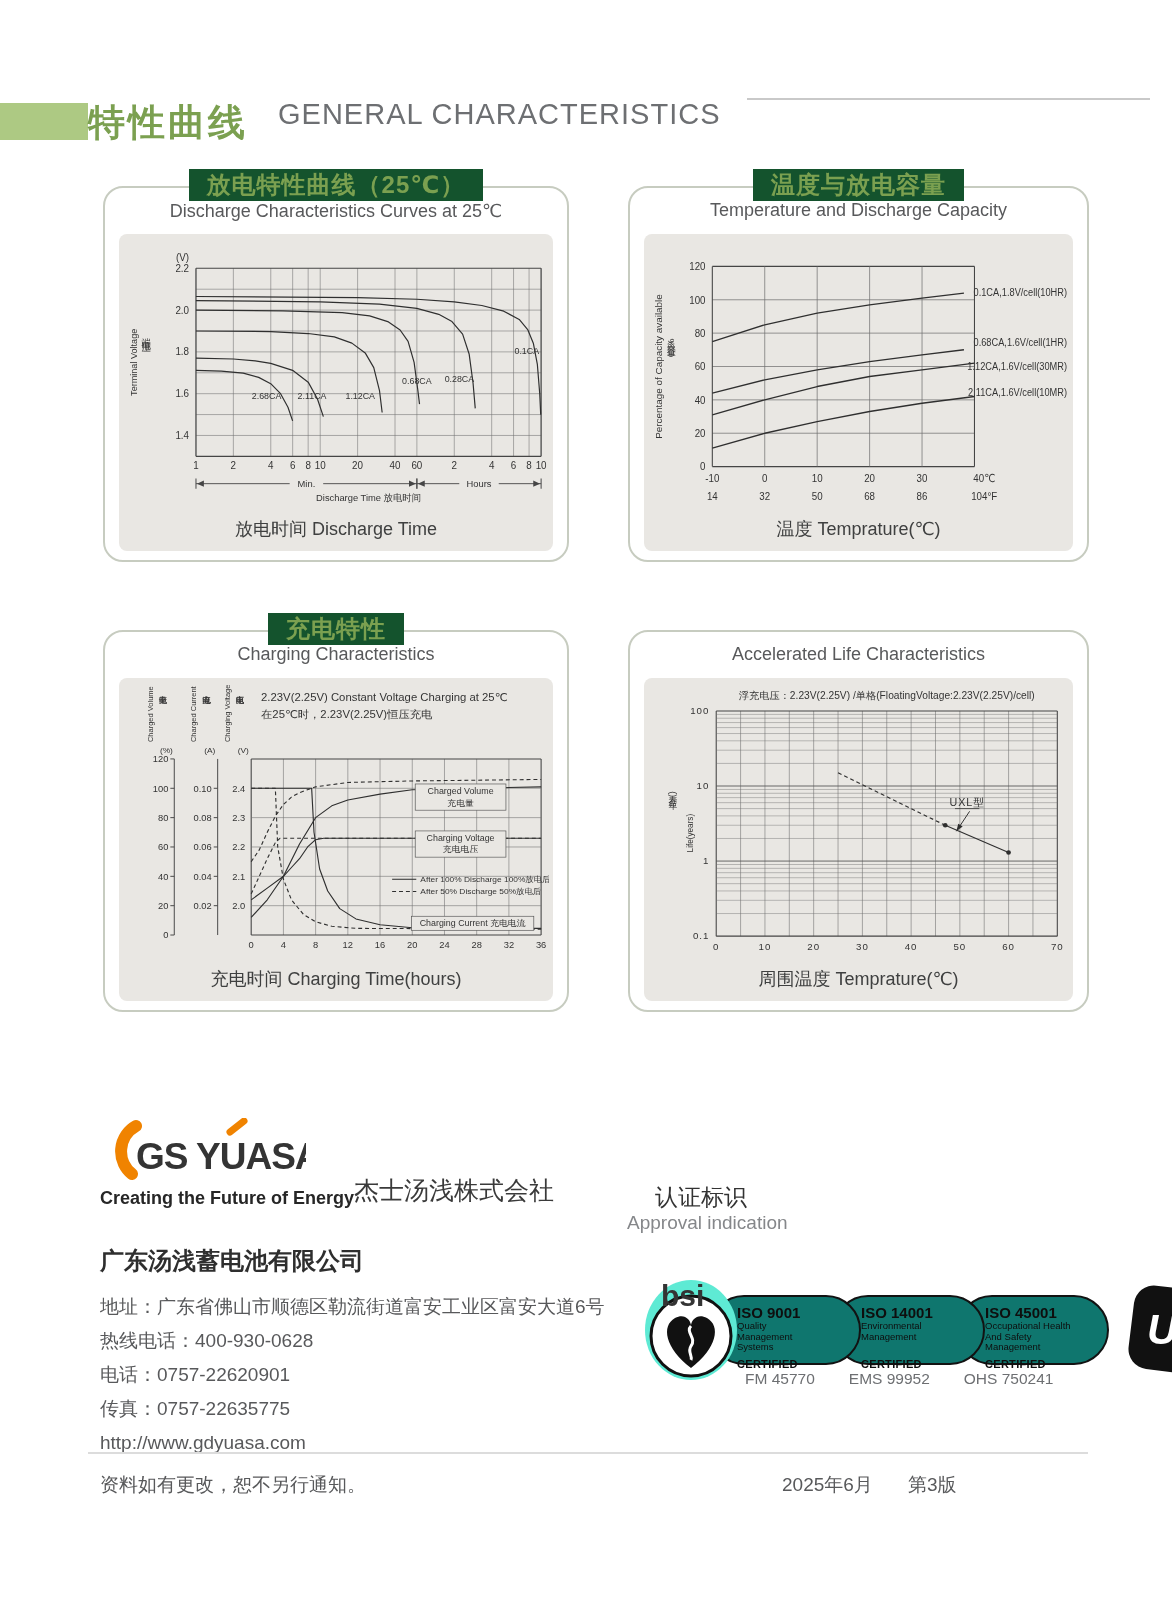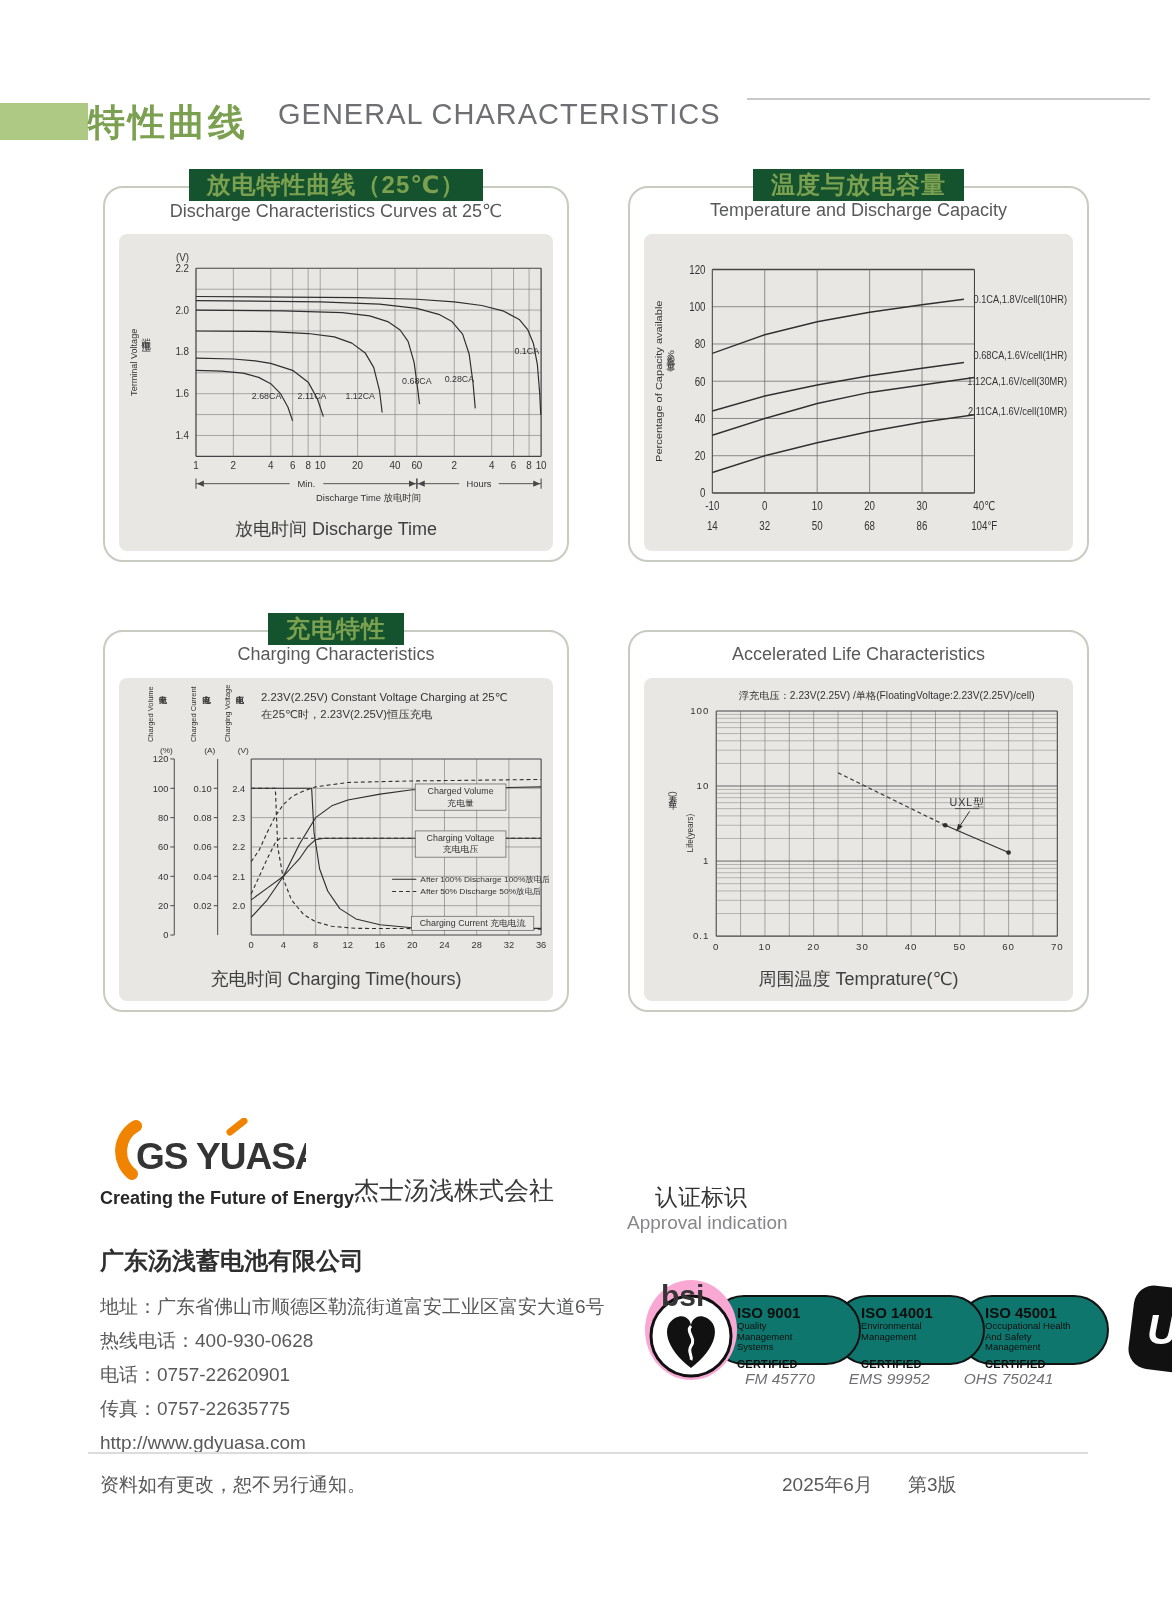--- a/index.html
+++ b/index.html
@@ -30,31 +30,31 @@
 
   
   .logo-row{position:absolute;left:100px;top:1118px;display:flex;align-items:flex-end;}
   .logo-tagline{font-size:18px;font-weight:bold;color:#262626;margin-top:2px;letter-spacing:0px;}
   .logo-side{font-size:25px;color:#3a3a3a;margin-bottom:2px;white-space:nowrap;}
   .company-name{position:absolute;left:100px;top:1245px;font-size:24px;font-weight:bold;color:#2e2e2e;}
   .addr{position:absolute;left:100px;top:1290px;font-size:19px;color:#58595b;line-height:34px;}
   .approval-title{position:absolute;left:655px;top:1182px;font-size:23px;color:#333;}
   .approval-sub{position:absolute;left:627px;top:1212px;font-size:19px;color:#85878a;}
   .badges{position:absolute;left:645px;top:1280px;display:flex;align-items:center;}
-  .bsi-mark{width:92px;height:100px;position:relative;z-index:5;background:#f9a8d4;border-radius:50%;}
+  .bsi-mark{width:92px;height:100px;position:relative;z-index:5;background:#5eead4;border-radius:50%;}
   .capsule{width:152px;height:70px;border:2.5px solid #121212;border-radius:41px;background:#0f766e;
     padding:8px 10px 8px 26px;box-sizing:border-box;margin-left:-28px;}
   .capsule .std{font-size:15px;font-weight:bold;color:#0e0e0e;line-height:16px;}
   .capsule .d{font-size:9.5px;color:#0e0e0e;line-height:10.5px;}
   .capsule .cert{font-size:11px;font-weight:bold;color:#0e0e0e;margin-top:5px;letter-spacing:0.3px;}
   .z4{z-index:4}.z3{z-index:3}.z2{z-index:2}
   .ul-logo{width:84px;height:84px;background:#111;border-radius:20px;transform:rotate(7deg);
     margin-left:22px;display:flex;align-items:center;justify-content:center;position:relative;}
   .ul-logo .ul{color:#fff;font-weight:bold;font-style:italic;font-size:42px;transform:rotate(-7deg);letter-spacing:-2px;}
-  .cert-nums{position:absolute;left:745px;top:1370px;display:flex;font-size:15.5px;color:#6d6f72;font-style:italic;}
+  .cert-nums{position:absolute;left:745px;top:1370px;display:flex;font-size:15.5px;color:#6d6f72;}
   .cert-nums span{display:inline-block;margin-right:34px;}
   .bottom-rule{position:absolute;left:88px;right:84px;top:1452px;height:2px;background:#dcdcdc;}
   .foot-note{position:absolute;left:100px;top:1472px;font-size:19px;color:#58595b;}
   .foot-date{position:absolute;left:782px;top:1472px;font-size:19px;color:#58595b;}
   .foot-edition{position:absolute;left:908px;top:1472px;font-size:19px;color:#58595b;}
 </style>
 </head>
 <body>
 
 <div class="green-block"></div>
@@ -191,20 +191,21 @@
         <text x="430" y="51.26666666666665" font-size="9.5" text-anchor="end">0.1CA,1.8V/cell(10HR)</text>
         <path d="M66.0 139.3 L119.8 127.1 L173.6 118.0 L227.4 110.5 L281.2 104.4 L324.2 99.8" fill="none" stroke="#2f2f2f" stroke-width="1.2" stroke-linejoin="round"></path>
         <text x="430" y="96.76666666666667" font-size="9.5" text-anchor="end">0.68CA,1.6V/cell(1HR)</text>
         <path d="M66.0 159.0 L119.8 145.3 L173.6 133.2 L227.4 124.1 L281.2 118.0 L335.0 112.0" fill="none" stroke="#2f2f2f" stroke-width="1.2" stroke-linejoin="round"></path>
         <text x="430" y="118" font-size="9.5" text-anchor="end">1.12CA,1.6V/cell(30MR)</text>
         <path d="M66.0 189.3 L119.8 175.7 L173.6 165.1 L227.4 155.9 L281.2 148.4 L335.0 142.3" fill="none" stroke="#2f2f2f" stroke-width="1.2" stroke-linejoin="round"></path>
         <text x="430" y="142.26666666666665" font-size="9.5" text-anchor="end">2.11CA,1.6V/cell(10MR)</text>
         <text x="0" y="0" font-size="9" text-anchor="middle" transform="translate(14,115) rotate(-90)">Percentage of Capacity available</text>
         <text x="24" y="87" font-size="9.5" style="writing-mode:vertical-rl;">容 量（%）</text>
       </svg>
+    <div class="pcaption">温度 Temprature(℃)</div>
   </div>
 </div>
 
 <div class="panel" id="p2">
   <div class="ptitle"><span>充电特性</span></div>
   <div class="psub">Charging Characteristics</div>
   <div class="chartbox">
     <svg id="chart-2" viewBox="0 0 432 300" preserveAspectRatio="none">
         <text x="140" y="18" font-size="11.5">2.23V(2.25V) Constant Voltage Charging at 25℃</text>
         <text x="140" y="36" font-size="11.5">在25℃时，2.23V(2.25V)恒压充电</text>

